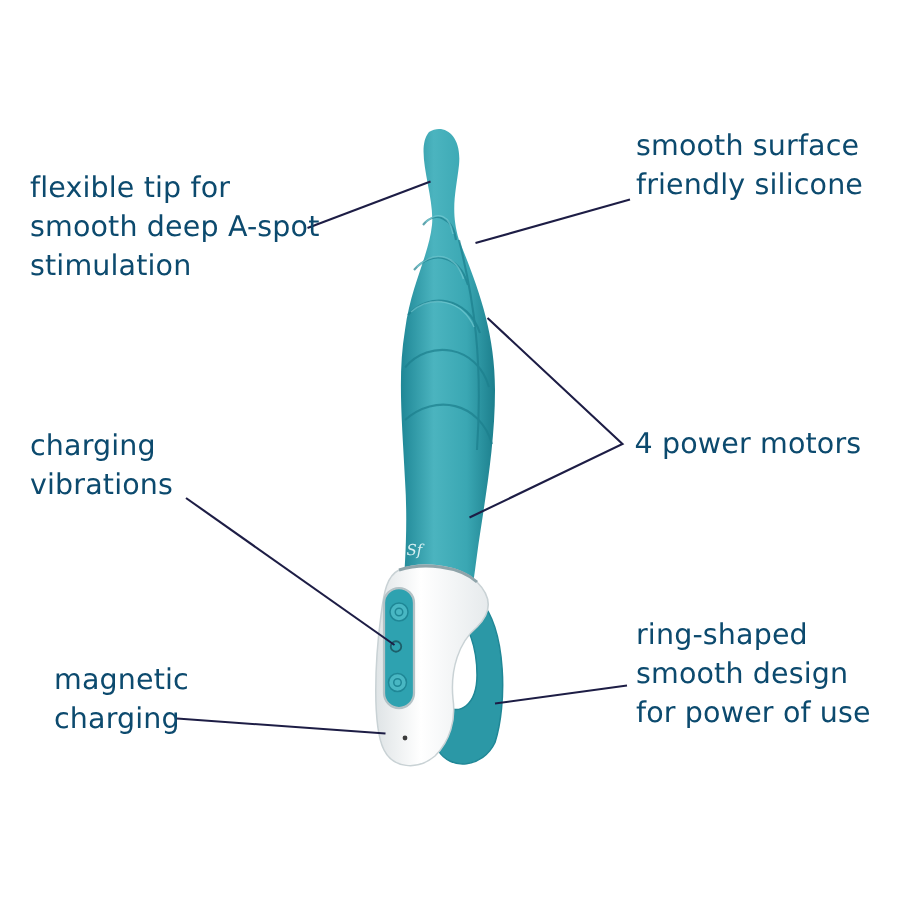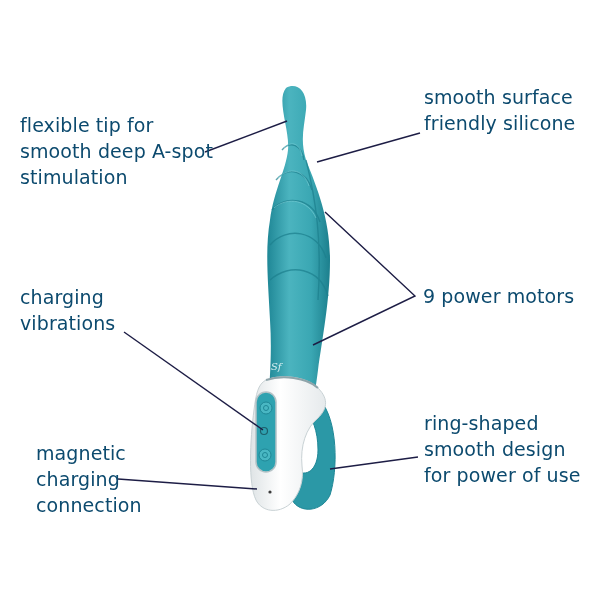--- a/index.html
+++ b/index.html
@@ -98,33 +98,32 @@
     <span>smooth deep A-spot</span>
     <span>stimulation</span>
   </div>
 
   <div class="label" style="left:424px; top:84px;">
     <span>smooth surface</span>
     <span>friendly silicone</span>
   </div>
 
   <div class="label" style="left:423px; top:283px;">
-    <span>9 power motors</span>
+    <span>4 power motors</span>
   </div>
 
   <div class="label" style="left:20px; top:284px;">
     <span>charging</span>
     <span>vibrations</span>
   </div>
 
   <div class="label" style="left:424px; top:410px;">
     <span>ring-shaped</span>
     <span>smooth design</span>
     <span>for power of use</span>
   </div>
 
   <div class="label" style="left:36px; top:440px;">
     <span>magnetic</span>
     <span>charging</span>
-    <span>connection</span>
   </div>
 
 </div>
 
 </body></html>

